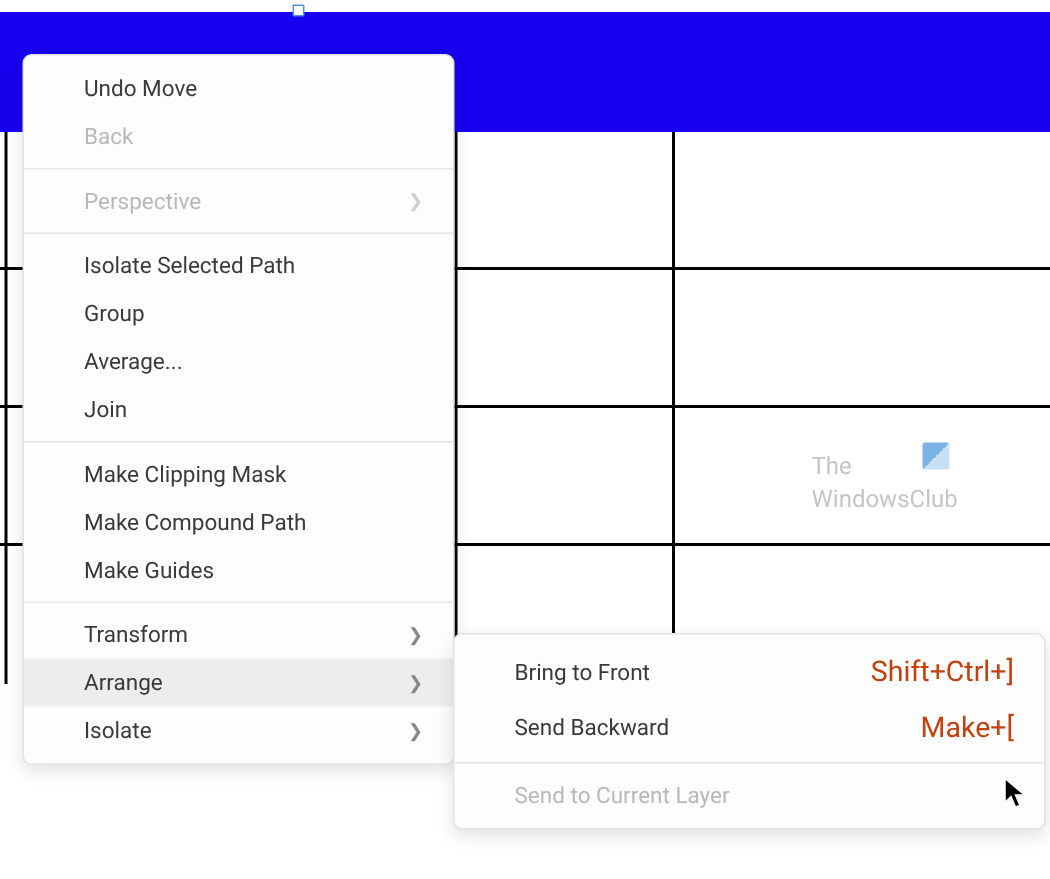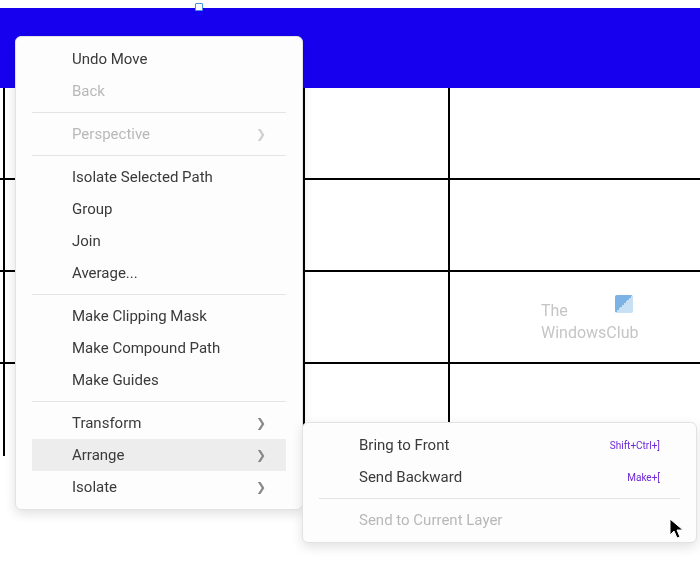--- a/index.html
+++ b/index.html
@@ -73,21 +73,21 @@
       height: 18px;
       background: linear-gradient(135deg, #7bb3e4 50%, #c8e0f4 50%);
       border-radius: 2px;
     }
     .context-menu {
       position: absolute;
       background: #fdfdfd;
       border: 1px solid #e2e2e2;
       border-radius: 6px;
       box-shadow: 0 4px 12px rgba(0,0,0,0.12);
-      padding: 6px 16px;
+      padding: 6px 0;
       font-size: 15px;
     }
     .menu-main {
       top: 36px;
       left: 15px;
       width: 288px;
     }
     .menu-sub {
       top: 422px;
       left: 302px;
@@ -115,22 +115,22 @@
     }
     .menu-chevron {
       color: #888;
       font-size: 12px;
       margin-left: auto;
     }
     .menu-item.disabled .menu-chevron {
       color: #cfcfcf;
     }
     .menu-shortcut {
-      color: #6d28d9;
-      font-size: 10px;
+      color: #c2410c;
+      font-size: 19px;
       margin-left: 45px;
     }
     .cursor-arrow {
       position: absolute;
       top: 518px;
       left: 669px;
       pointer-events: none;
     }
   </style>
 </head>
@@ -187,24 +187,24 @@
     <span class="menu-chevron">❯</span>
   </div>
   <div class="menu-separator"></div>
   <div class="menu-item">
     <span>Isolate Selected Path</span>
   </div>
   <div class="menu-item">
     <span>Group</span>
   </div>
   <div class="menu-item">
+    <span>Average...</span>
+  </div>
+  <div class="menu-item">
     <span>Join</span>
-  </div>
-  <div class="menu-item">
-    <span>Average...</span>
   </div>
   <div class="menu-separator"></div>
   <div class="menu-item">
     <span>Make Clipping Mask</span>
   </div>
   <div class="menu-item">
     <span>Make Compound Path</span>
   </div>
   <div class="menu-item">
     <span>Make Guides</span>

